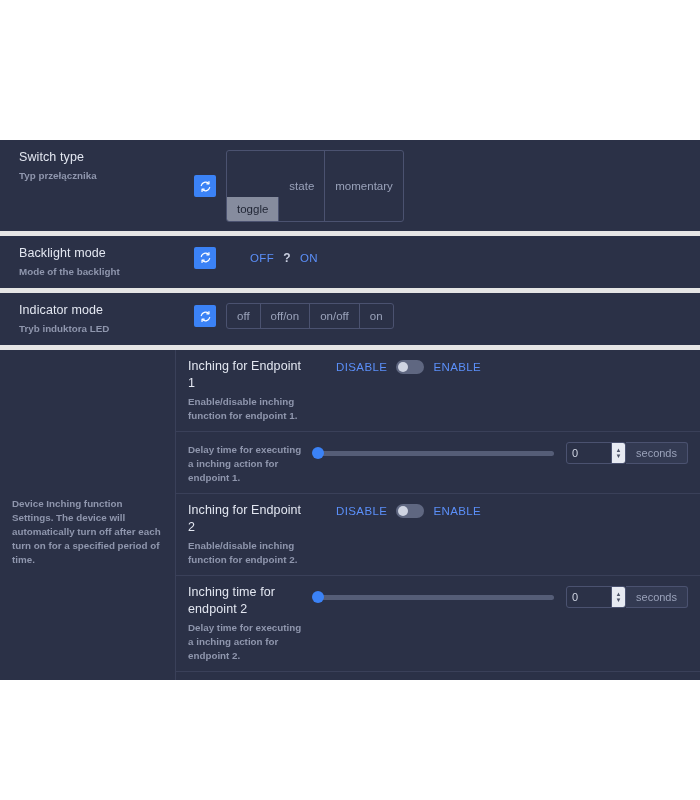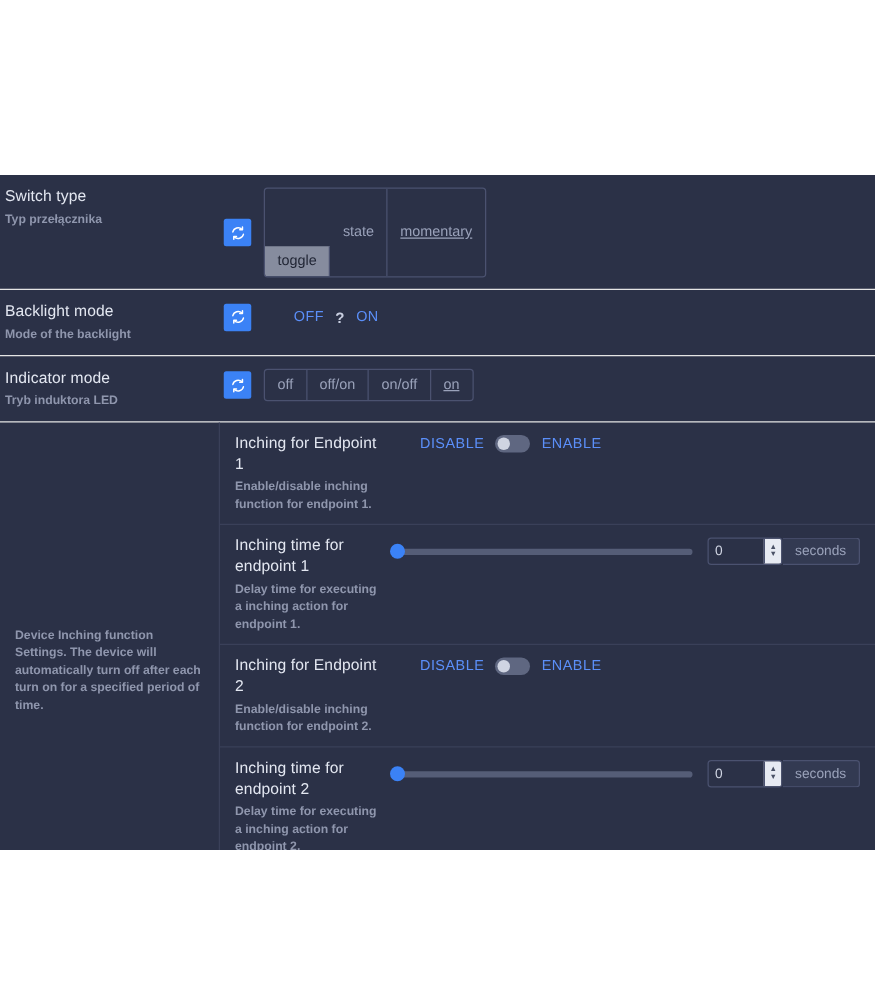--- a/index.html
+++ b/index.html
@@ -16,22 +16,22 @@
     width: 700px; height: 540px;
     background: #2b3147;
     color: #d8dce8;
     overflow: hidden;
   }
 
   
   .row {
     display: flex;
     align-items: flex-start;
-    border-bottom: 1px solid #e5e5e5;
-    padding: 9px 12px 9px 4px;
+    border-bottom: 5px solid #e5e5e5;
+    padding: 9px 12px 9px 19px;
     min-height: 40px;
   }
 
   .labelcol {
     width: 175px;
     flex: 0 0 175px;
     padding-right: 8px;
   }
   .lbl {
     font-size: 12.5px;
@@ -81,21 +81,21 @@
     background: transparent;
     border: none;
     border-right: 1px solid #4b5270;
     color: #9aa2ba;
     font-size: 11.5px;
     font-family: "Liberation Sans", sans-serif;
     padding: 5px 10px;
     cursor: pointer;
     line-height: 14px;
   }
-  .btngroup button:last-child { border-right: none; text-decoration: underline; }
+  .btngroup button:last-child { border-right: none; }
   .btngroup button.active {
     background: #868c9e;
     color: #1f2433;
     margin-top: 46px;
   }
 
   
   .swwrap { display: inline-flex; align-items: center; gap: 9px; }
   .swtxt { font-size: 11.5px; color: #5b8ff9; letter-spacing: .4px; }
   .swtxt.q { color: #c9cfe0; font-weight: bold; font-size: 12px; }
@@ -311,21 +311,20 @@
             <div class="sw">
                 <span class="knob"></span>
               </div>
             <span class="swtxt">ENABLE</span>
           </div>
         </div>
       </div>
 
       <div class="subrow">
         <div class="sublabel">
-          <div class="lbl">Inching time for endpoint 1</div>
           <div class="desc">Delay time for executing a inching action for endpoint 1.</div>
         </div>
         <div class="subctrl">
           <div class="sliderrow">
             <div class="slider">
               <span class="thumb" style="left:0%"></span>
             </div>
             <div class="numbox">
               <input type="text" value="0" style="">
               <span class="spin">▲<br>▼</span>

